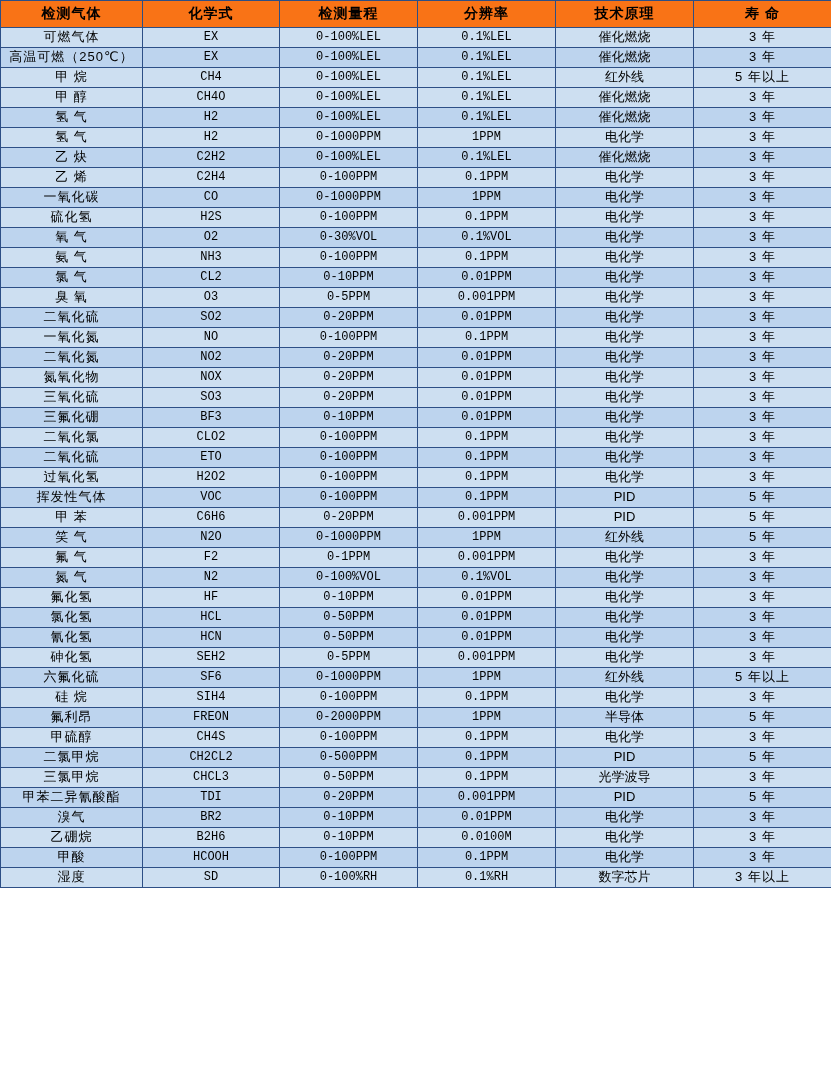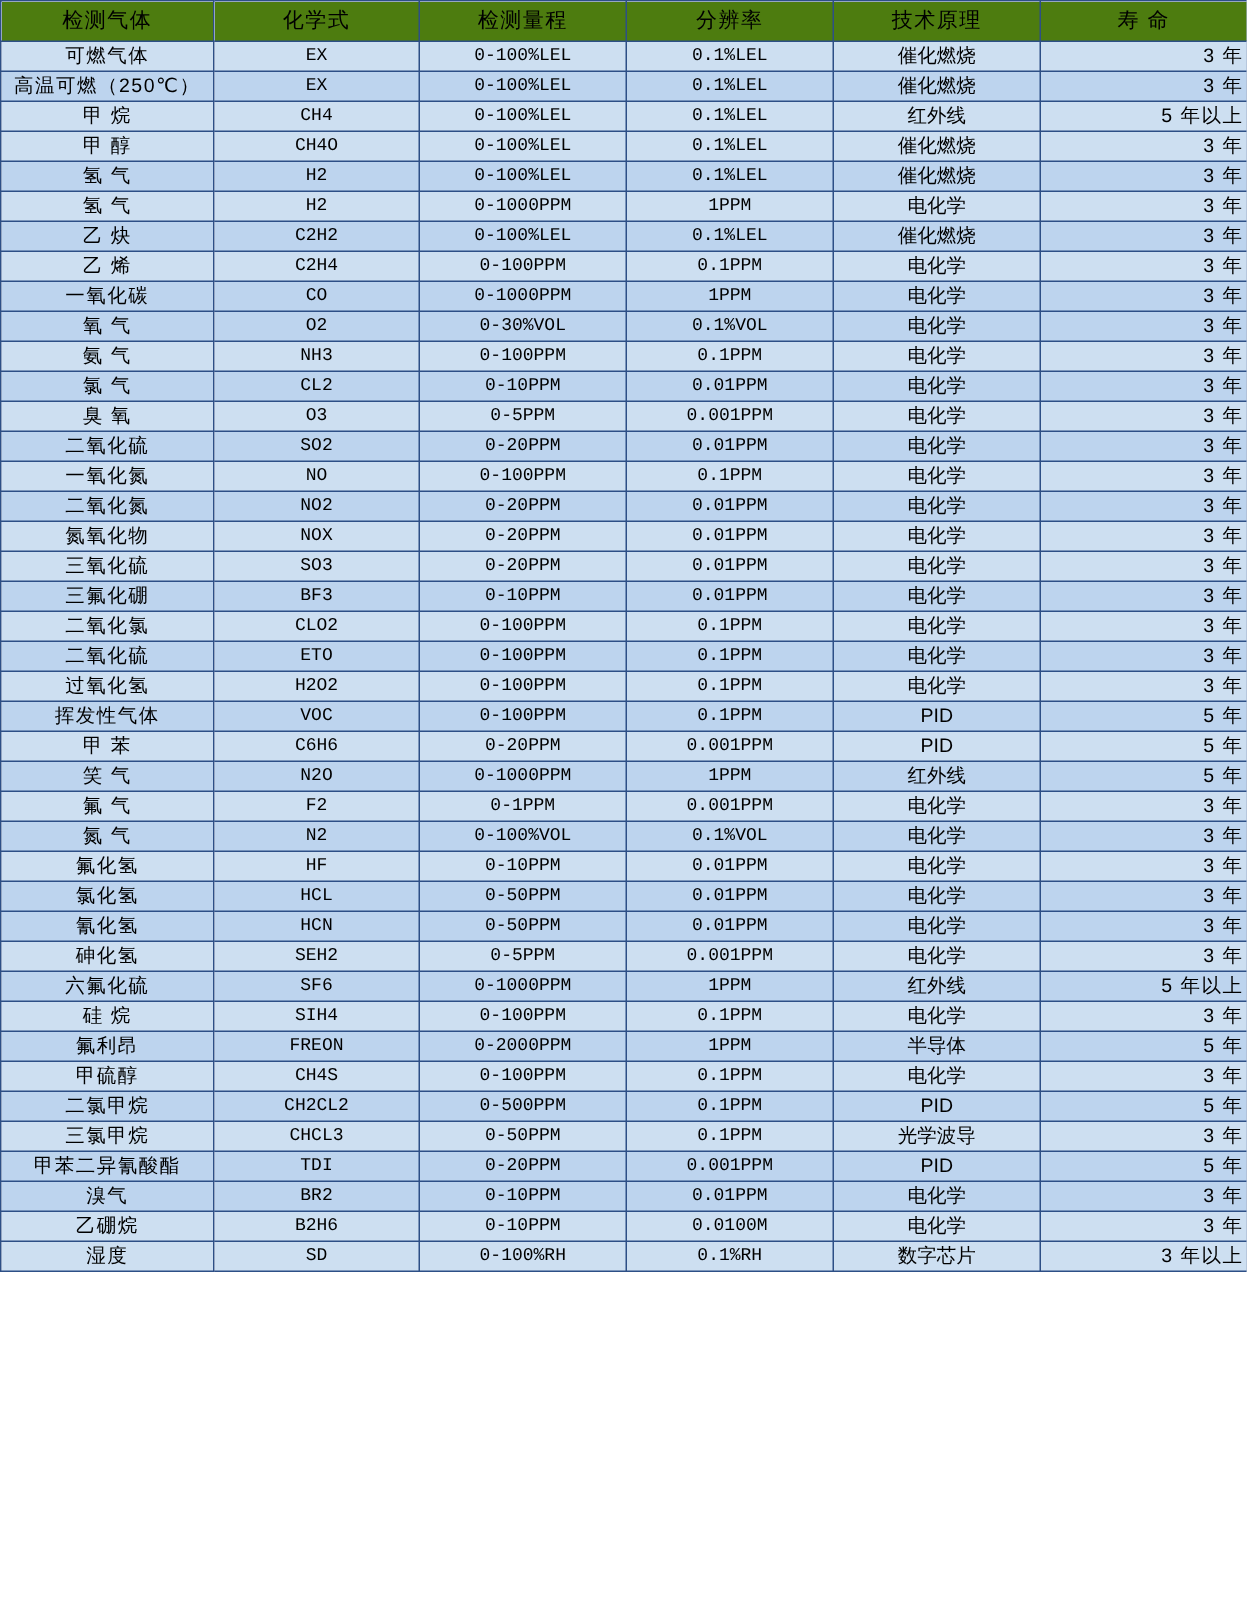--- a/index.html
+++ b/index.html
@@ -29,22 +29,22 @@
     vertical-align: middle;
     font-size: 13px;
     line-height: 1.1;
     height: 19px;
     padding: 0 2px;
     color: #000000;
     overflow: hidden;
     white-space: nowrap;
   }
   #gas-table thead th {
-    background: #4d7c0f;
-    font-weight: normal;
+    background: #f97316;
+    font-weight: bold;
     font-size: 14px;
     height: 26px;
     letter-spacing: 1px;
   }
   #gas-table tbody tr.odd td {
     background: #cddff1;
   }
   #gas-table tbody tr.even td {
     background: #bdd4ee;
   }
@@ -52,21 +52,20 @@
     letter-spacing: 1px;
   }
   #gas-table tbody td.formula,
   #gas-table tbody td.range,
   #gas-table tbody td.res {
     font-family: "Liberation Mono", "DejaVu Sans Mono", monospace;
     font-size: 12px;
   }
   #gas-table tbody td.life {
     letter-spacing: 1px;
-    text-align: right;
   }
 </style>
 </head>
 <body>
 
 <table id="gas-table">
   <colgroup>
     <col class="c0">
       <col class="c1">
       <col class="c2">
@@ -150,20 +149,28 @@
         <td class="life">3 年</td>
       </tr>
       <tr class="even">
         <td class="gas">一氧化碳</td>
         <td class="formula">CO</td>
         <td class="range">0-1000PPM</td>
         <td class="res">1PPM</td>
         <td class="principle">电化学</td>
         <td class="life">3 年</td>
       </tr>
+      <tr class="odd">
+        <td class="gas">硫化氢</td>
+        <td class="formula">H2S</td>
+        <td class="range">0-100PPM</td>
+        <td class="res">0.1PPM</td>
+        <td class="principle">电化学</td>
+        <td class="life">3 年</td>
+      </tr>
       <tr class="even">
         <td class="gas">氧 气</td>
         <td class="formula">O2</td>
         <td class="range">0-30%VOL</td>
         <td class="res">0.1%VOL</td>
         <td class="principle">电化学</td>
         <td class="life">3 年</td>
       </tr>
       <tr class="odd">
         <td class="gas">氨 气</td>
@@ -398,20 +405,28 @@
         <td class="life">3 年</td>
       </tr>
       <tr class="odd">
         <td class="gas">乙硼烷</td>
         <td class="formula">B2H6</td>
         <td class="range">0-10PPM</td>
         <td class="res">0.0100M</td>
         <td class="principle">电化学</td>
         <td class="life">3 年</td>
       </tr>
+      <tr class="even">
+        <td class="gas">甲酸</td>
+        <td class="formula">HCOOH</td>
+        <td class="range">0-100PPM</td>
+        <td class="res">0.1PPM</td>
+        <td class="principle">电化学</td>
+        <td class="life">3 年</td>
+      </tr>
       <tr class="odd">
         <td class="gas">湿度</td>
         <td class="formula">SD</td>
         <td class="range">0-100%RH</td>
         <td class="res">0.1%RH</td>
         <td class="principle">数字芯片</td>
         <td class="life">3 年以上</td>
       </tr>
     </tbody>
 </table>

